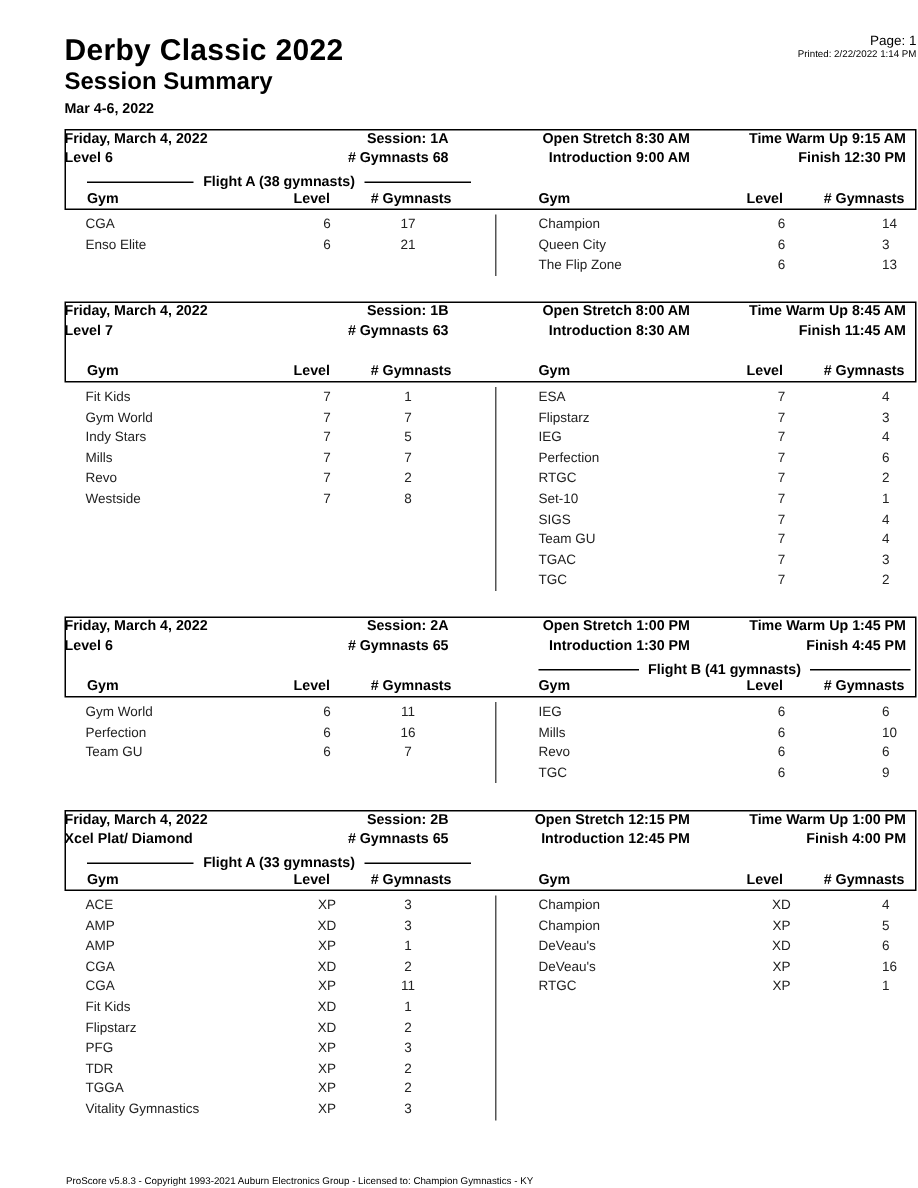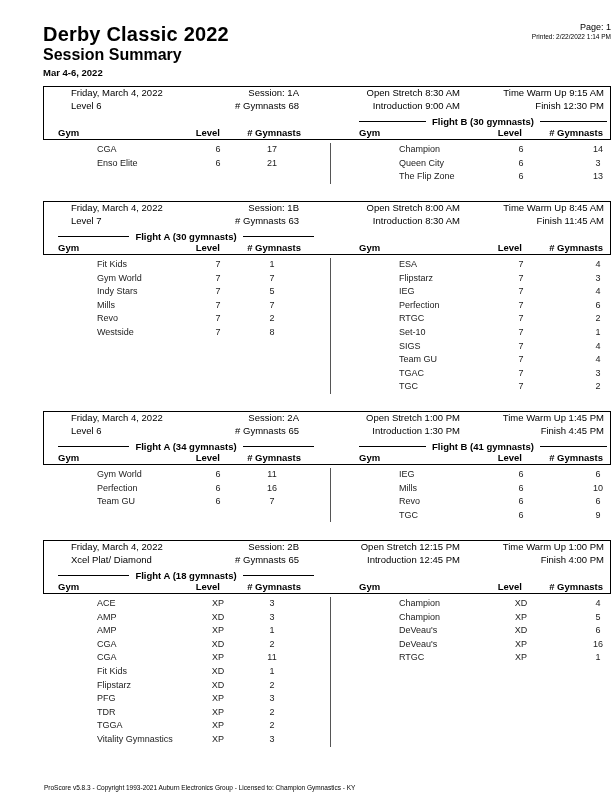--- a/index.html
+++ b/index.html
@@ -72,24 +72,23 @@
     }
     .session-box {
       position: relative;
       border: 1px solid #000;
       height: 54px;
       box-sizing: border-box;
     }
     .hdr-text {
       position: absolute;
       font-size: 9.5px;
-      font-weight: normal;
+      font-weight: bold;
       line-height: 12px;
       white-space: nowrap;
-      margin-left: 28px;
     }
     .hdr-date { left: -1px; top: 0px; }
     .hdr-level { left: -1px; top: 13px; }
     .hdr-session { right: 311px; top: 0px; text-align: left; }
     .hdr-count { right: 311px; top: 13px; text-align: right; }
     .hdr-open { right: 150px; top: 0px; text-align: center; }
     .hdr-intro { right: 150px; top: 13px; text-align: right; }
     .hdr-warm { right: 6px; top: 0px; }
     .hdr-finish { right: 6px; top: 13px; text-align: right; }
 
@@ -141,29 +140,29 @@
     }
     .row {
       position: absolute;
       height: 13.6px;
       font-size: 9px;
       line-height: 12px;
       white-space: nowrap;
       color: #222;
     }
     .row span { position: absolute; top: 0; }
-    .row .g { left: 0; margin-left: 40px; }
+    .row .g { left: 0; }
     .row .l { text-align: center; width: 30px; }
     .row .c { text-align: center; width: 30px; }
     .row-a { left: 14px; }
     .row-a .l { left: 146px; }
     .row-a .c { left: 200px; }
     .row-b { left: 316px; }
     .row-b .l { left: 147px; }
-    .row-b .c { left: 229px; text-align: center; width: 20px; }
+    .row-b .c { left: 229px; text-align: left; width: 20px; }
   </style>
 </head>
 <body>
 
 <div class="title">Derby Classic 2022</div>
 <div class="subtitle">Session Summary</div>
 <div class="dates">Mar 4-6, 2022</div>
 <div class="page-no">Page: 1</div>
 <div class="printed">Printed: 2/22/2022 1:14 PM</div>
 
@@ -171,23 +170,23 @@
     <div class="session" style="top: 86px;">
       <div class="session-box">
       <div class="hdr-text hdr-date">Friday, March 4, 2022</div>
       <div class="hdr-text hdr-level">Level 6</div>
       <div class="hdr-text hdr-session">Session:  1A</div>
       <div class="hdr-text hdr-count"># Gymnasts  68</div>
       <div class="hdr-text hdr-open">Open Stretch  8:30 AM</div>
       <div class="hdr-text hdr-intro">Introduction  9:00 AM</div>
       <div class="hdr-text hdr-warm">Time Warm Up  9:15 AM</div>
       <div class="hdr-text hdr-finish">Finish  12:30 PM</div>
-      <div class="flight-title flight-b">
-         <span class="rule"></span>
-         <span class="label">Flight B  (30 gymnasts)</span>
+      <div class="flight-title flight-a">
+         <span class="rule"></span>
+         <span class="label">Flight A  (38 gymnasts)</span>
          <span class="rule"></span>
        </div>
       <div class="col-hdr a-gym">Gym</div>
       <div class="col-hdr a-level">Level</div>
       <div class="col-hdr a-count"># Gymnasts</div>
       <div class="col-hdr b-gym">Gym</div>
       <div class="col-hdr b-level">Level</div>
       <div class="col-hdr b-count"># Gymnasts</div>
     </div>
       <div class="rows" style="height:44.8px">
@@ -222,25 +221,20 @@
     <div class="session" style="top: 201px;">
       <div class="session-box">
       <div class="hdr-text hdr-date">Friday, March 4, 2022</div>
       <div class="hdr-text hdr-level">Level 7</div>
       <div class="hdr-text hdr-session">Session:  1B</div>
       <div class="hdr-text hdr-count"># Gymnasts  63</div>
       <div class="hdr-text hdr-open">Open Stretch  8:00 AM</div>
       <div class="hdr-text hdr-intro">Introduction  8:30 AM</div>
       <div class="hdr-text hdr-warm">Time Warm Up  8:45 AM</div>
       <div class="hdr-text hdr-finish">Finish  11:45 AM</div>
-      <div class="flight-title flight-a">
-         <span class="rule"></span>
-         <span class="label">Flight A  (30 gymnasts)</span>
-         <span class="rule"></span>
-       </div>
       <div class="col-hdr a-gym">Gym</div>
       <div class="col-hdr a-level">Level</div>
       <div class="col-hdr a-count"># Gymnasts</div>
       <div class="col-hdr b-gym">Gym</div>
       <div class="col-hdr b-level">Level</div>
       <div class="col-hdr b-count"># Gymnasts</div>
     </div>
       <div class="rows" style="height:140.0px">
         <div class="divider" style="height:136.0px"></div>
         <div class="row row-a" style="top:3.0px">
@@ -328,25 +322,20 @@
     <div class="session" style="top: 411px;">
       <div class="session-box">
       <div class="hdr-text hdr-date">Friday, March 4, 2022</div>
       <div class="hdr-text hdr-level">Level 6</div>
       <div class="hdr-text hdr-session">Session:  2A</div>
       <div class="hdr-text hdr-count"># Gymnasts  65</div>
       <div class="hdr-text hdr-open">Open Stretch  1:00 PM</div>
       <div class="hdr-text hdr-intro">Introduction  1:30 PM</div>
       <div class="hdr-text hdr-warm">Time Warm Up  1:45 PM</div>
       <div class="hdr-text hdr-finish">Finish  4:45 PM</div>
-      <div class="flight-title flight-a">
-         <span class="rule"></span>
-         <span class="label">Flight A  (34 gymnasts)</span>
-         <span class="rule"></span>
-       </div>
       <div class="flight-title flight-b">
          <span class="rule"></span>
          <span class="label">Flight B  (41 gymnasts)</span>
          <span class="rule"></span>
        </div>
       <div class="col-hdr a-gym">Gym</div>
       <div class="col-hdr a-level">Level</div>
       <div class="col-hdr a-count"># Gymnasts</div>
       <div class="col-hdr b-gym">Gym</div>
       <div class="col-hdr b-level">Level</div>
@@ -396,21 +385,21 @@
       <div class="hdr-text hdr-date">Friday, March 4, 2022</div>
       <div class="hdr-text hdr-level">Xcel Plat/ Diamond</div>
       <div class="hdr-text hdr-session">Session:  2B</div>
       <div class="hdr-text hdr-count"># Gymnasts  65</div>
       <div class="hdr-text hdr-open">Open Stretch  12:15 PM</div>
       <div class="hdr-text hdr-intro">Introduction  12:45 PM</div>
       <div class="hdr-text hdr-warm">Time Warm Up  1:00 PM</div>
       <div class="hdr-text hdr-finish">Finish  4:00 PM</div>
       <div class="flight-title flight-a">
          <span class="rule"></span>
-         <span class="label">Flight A  (18 gymnasts)</span>
+         <span class="label">Flight A  (33 gymnasts)</span>
          <span class="rule"></span>
        </div>
       <div class="col-hdr a-gym">Gym</div>
       <div class="col-hdr a-level">Level</div>
       <div class="col-hdr a-count"># Gymnasts</div>
       <div class="col-hdr b-gym">Gym</div>
       <div class="col-hdr b-level">Level</div>
       <div class="col-hdr b-count"># Gymnasts</div>
     </div>
       <div class="rows" style="height:153.6px">

